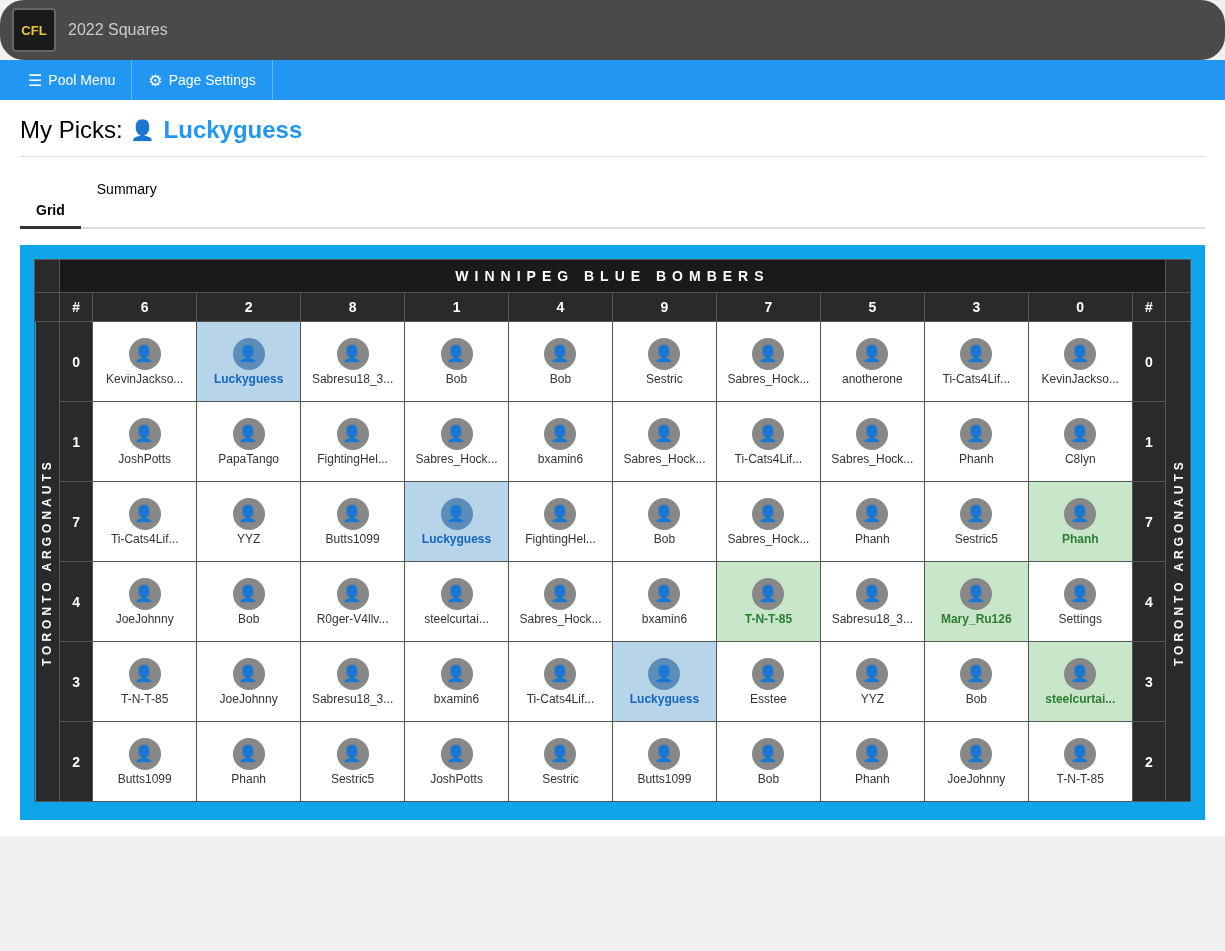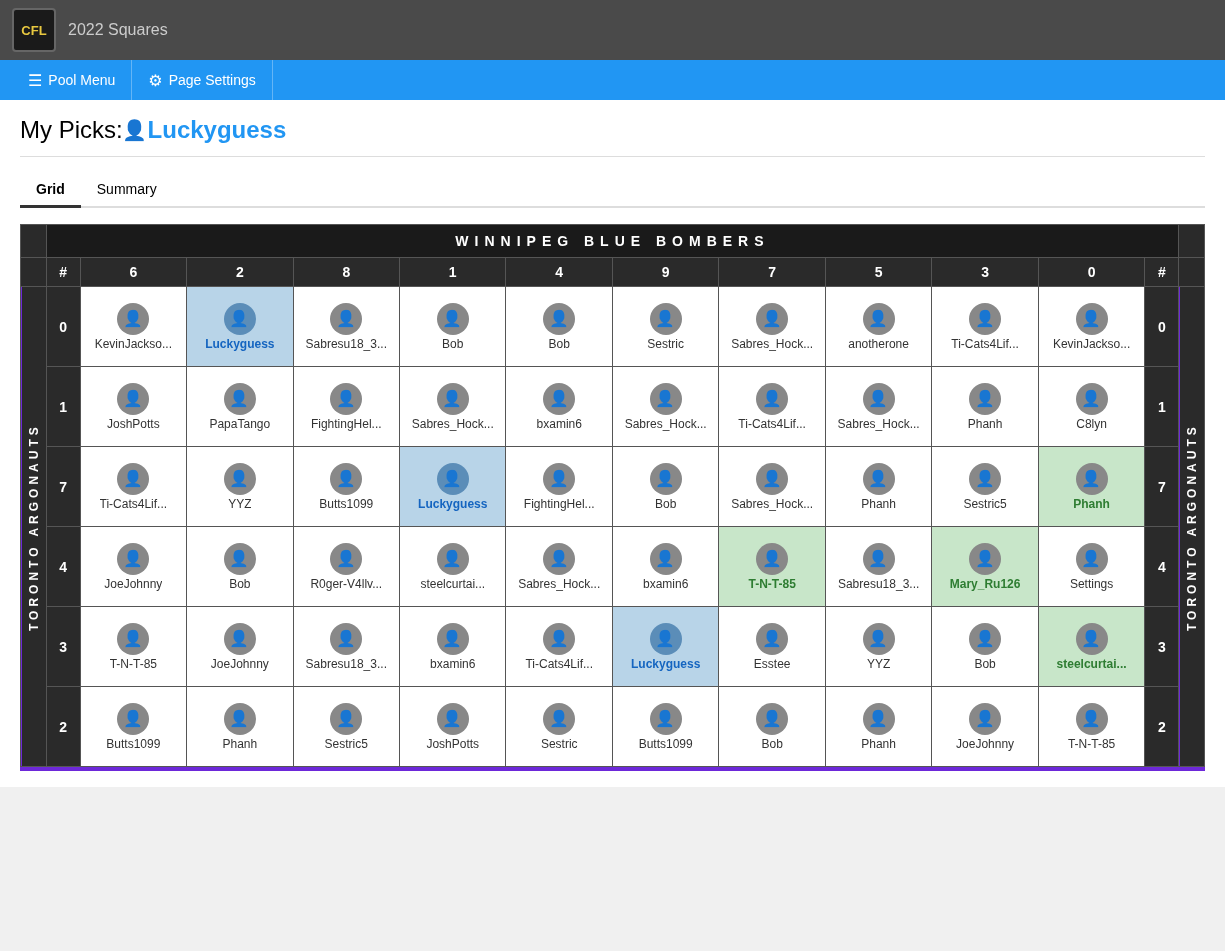--- a/index.html
+++ b/index.html
@@ -6,20 +6,21 @@
     body { font-family: Arial, sans-serif; background: #f0f0f0; }
 
     
     .header {
       background: #4a4a4a;
       color: white;
       display: flex;
       align-items: center;
       padding: 8px 12px;
       gap: 12px;
+      border-radius: 24px;
     }
     .cfl-logo {
       width: 44px; height: 44px;
       background: #1a1a1a;
       border-radius: 4px;
       display: flex; align-items: center; justify-content: center;
       font-weight: bold; font-size: 13px; color: white;
       border: 2px solid #666;
       flex-shrink: 0;
     }
@@ -52,47 +53,48 @@
     
     .page-content {
       background: white;
       padding: 16px 20px;
     }
 
     .page-title {
       font-size: 24px;
       font-weight: normal;
       margin-bottom: 12px;
-      display: flex; align-items: center; 
+      display: flex; align-items: center; gap: 8px;
     }
     .page-title .username { color: #2196F3; font-weight: bold; }
     .user-icon-sm { font-size: 20px; color: #555; }
 
     
     .tabs {
       display: flex;
       border-bottom: 2px solid #ddd;
       margin-bottom: 16px;
     }
     .tab {
       padding: 8px 16px;
       font-size: 14px;
       cursor: pointer;
       border-bottom: 3px solid transparent;
       margin-bottom: -2px;
     }
     .tab.active {
       border-bottom: 3px solid #333;
       font-weight: bold;
+      margin-top: 21px;
     }
 
     
     .grid-outer {
-      background: #6d28d9;
-      padding: 0;
+      background: #0ea5e9;
+      padding: 14px;
       overflow-x: auto;
     }
 
     .grid-wrapper {
       display: inline-block;
       min-width: 100%;
     }
 
     
     .team-header {

